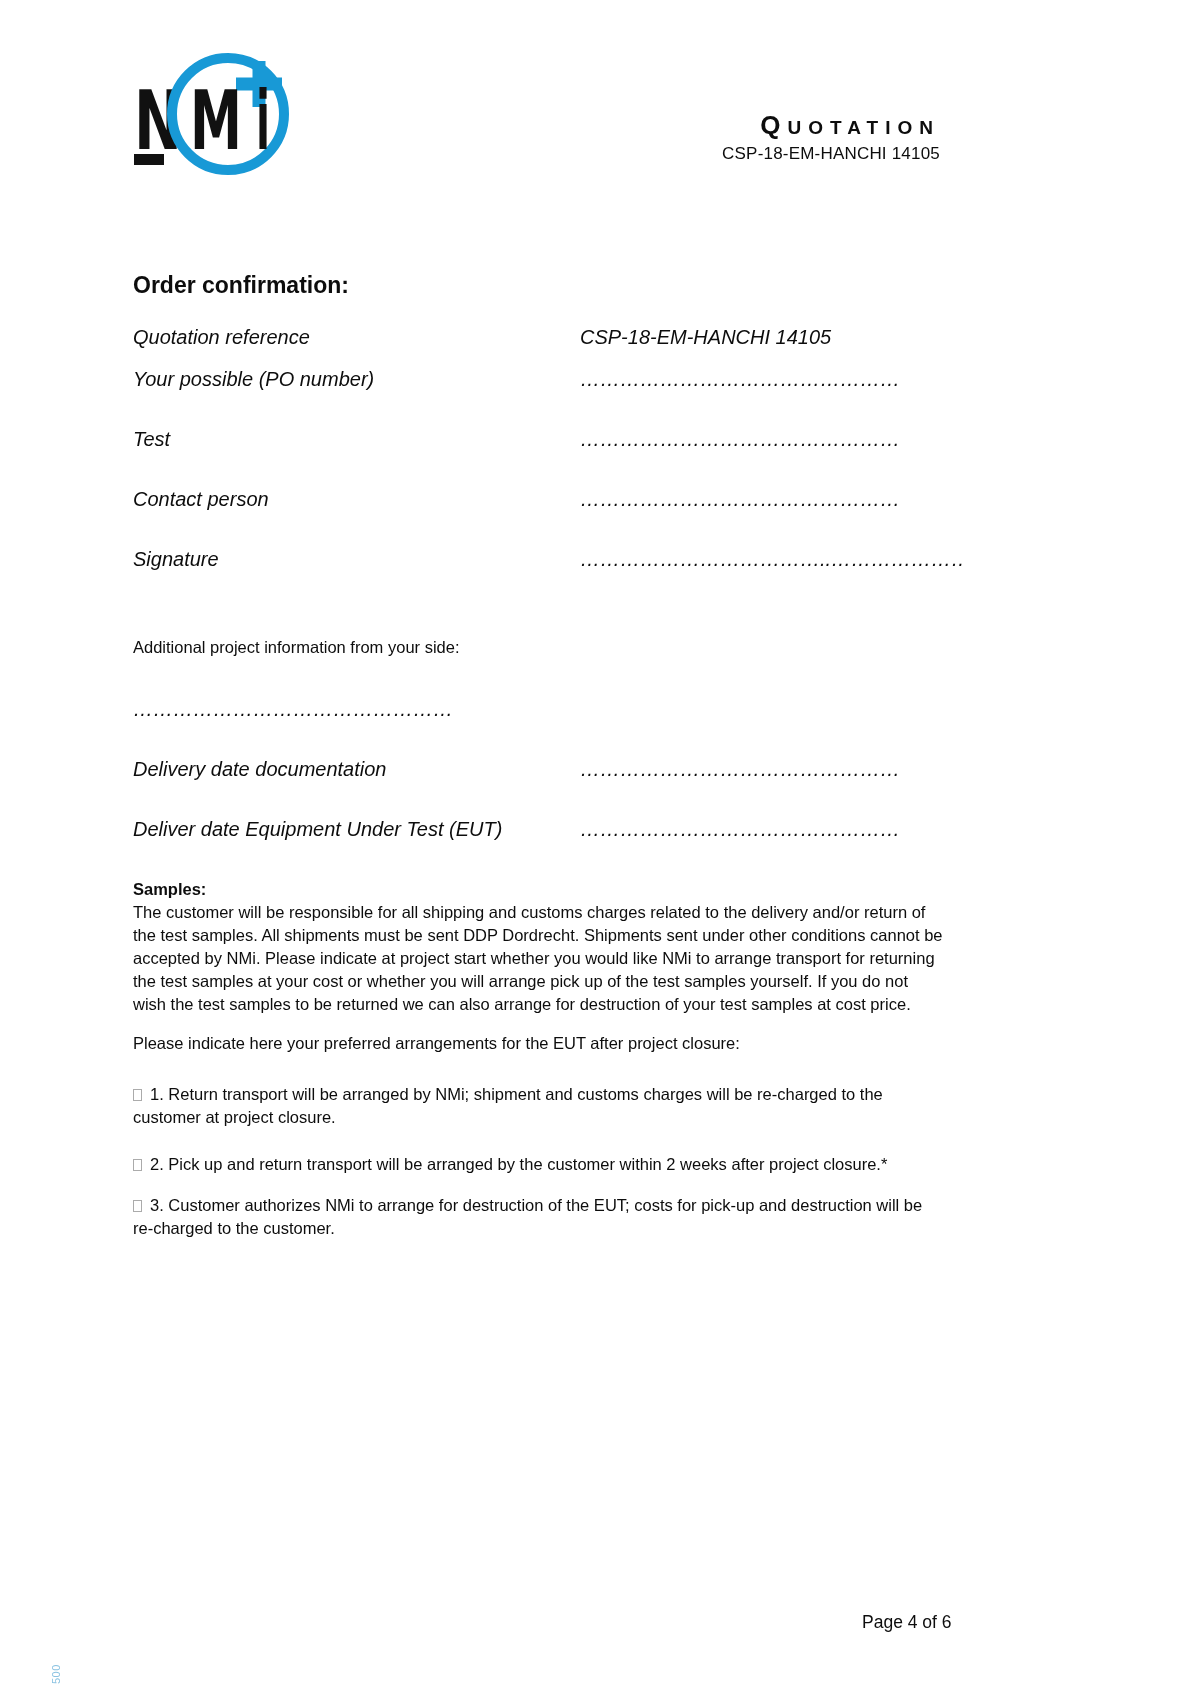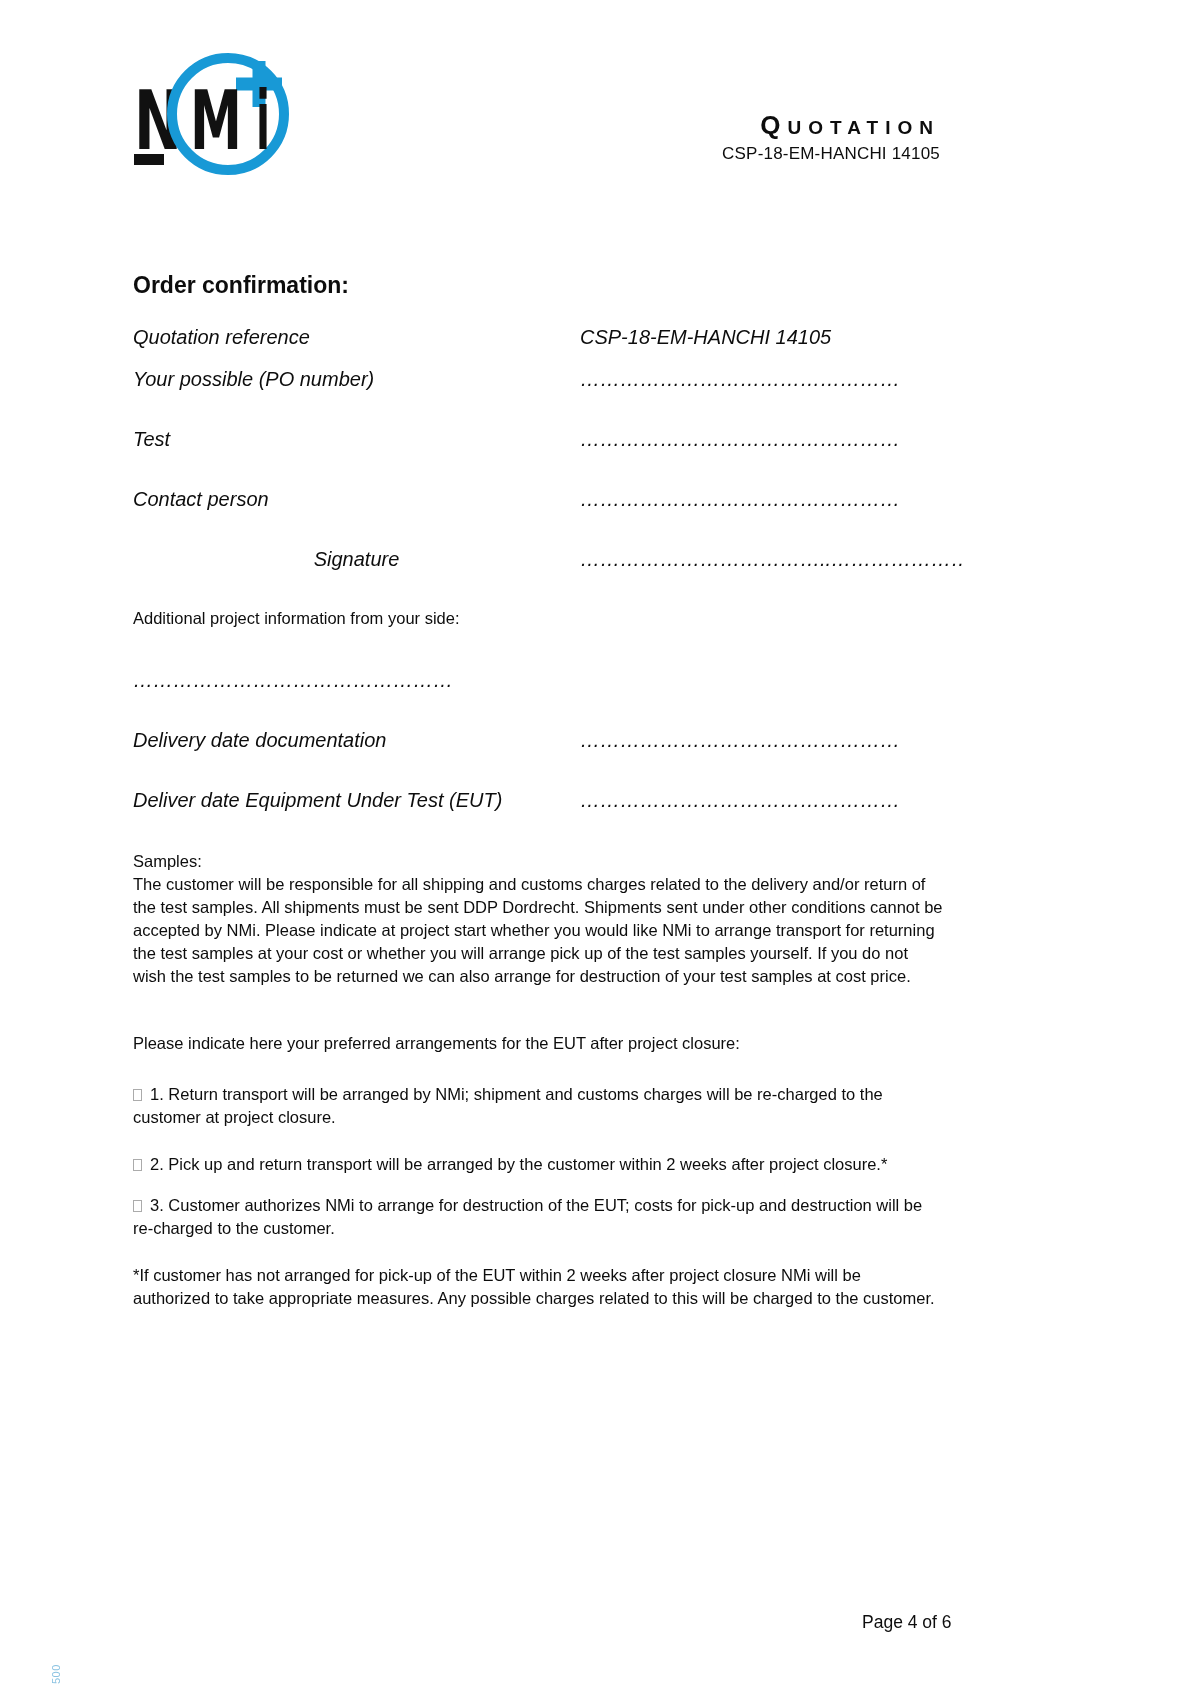--- a/index.html
+++ b/index.html
@@ -65,39 +65,40 @@
     display: flex;
     font-size: 20px;
     font-style: italic;
     line-height: 22px;
     height: 22px;
   }
   .form-row .label { width: 447px; flex: 0 0 447px; }
   .form-row .value { flex: 1; white-space: nowrap; overflow: hidden; }
   .row-gap-sm { margin-bottom: 20px; }
   .row-gap    { margin-bottom: 38px; }
-  .row-gap-lg { margin-bottom: 37px; text-align: center; }
+  .row-gap-lg { margin-bottom: 66px; }
   .form-subheading {
     font-size: 16.5px;
     line-height: 22px;
     height: 22px;
     margin-bottom: 40px;
   }
 
   
   .samples {
     position: absolute;
     left: 133px;
     top: 850px;
     width: 812px;
   }
   .samples-heading {
     font-size: 16.5px;
-    font-weight: normal;
+    font-weight: bold;
     line-height: 23px;
+    margin-top: 28px;
   }
   .samples-body {
     font-size: 16.5px;
     line-height: 23px;
   }
 
   
   .eut {
     position: absolute;
     left: 133px;
@@ -224,19 +225,18 @@
 
   <div class="eut">
     <p class="eut-intro">Please indicate here your preferred arrangements for the EUT after project closure:</p>
 
     <p class="option option-1"><span class="checkbox"></span><span>1. Return transport will be arranged by NMi; shipment and customs charges will be re-charged to the customer at project closure.</span></p>
 
     <p class="option option-2"><span class="checkbox"></span><span>2. Pick up and return transport will be arranged by the customer within 2 weeks after project closure.*</span></p>
 
     <p class="option option-3"><span class="checkbox"></span><span>3. Customer authorizes NMi to arrange for destruction of the EUT; costs for pick-up and destruction will be re-charged to the customer.</span></p>
 
-    <p class="footnote">*If customer has not arranged for pick-up of the EUT within 2 weeks after project closure NMi will be authorized to take appropriate measures. Any possible charges related to this will be charged to the customer.</p>
   </div>
 
   <div class="page-indicator">Page 4 of 6</div>
   <div class="side-code">500</div>
 
 </div>
 
 </body></html>

